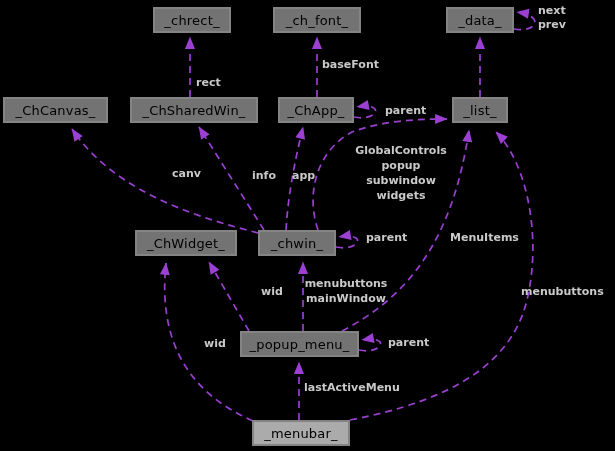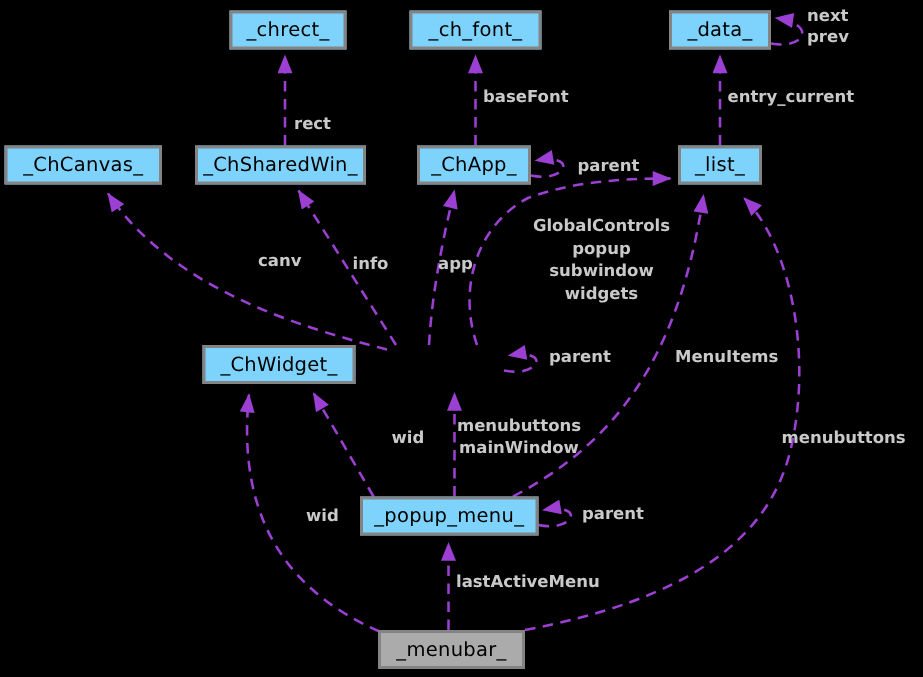--- a/index.html
+++ b/index.html
@@ -3,21 +3,21 @@
 <meta charset="utf-8">
 <style>
   html,body{margin:0;padding:0;background:#000;}
   #stage{
     position:relative;width:615px;height:451px;background:#000;overflow:hidden;
     font-family:"DejaVu Sans","Liberation Sans",sans-serif;
   }
   #edges{position:absolute;left:0;top:0;z-index:0;}
   .node{
     position:absolute;z-index:2;box-sizing:border-box;
-    background:#7dd3fc;border:2px solid #848484;color:#000;
+    background:#737373;border:2px solid #848484;color:#000;
     display:flex;align-items:center;justify-content:center;
     font-size:13px;letter-spacing:.2px;cursor:pointer;
   }
   .node.highlight{background:#ababab;justify-content:center;}
   .elabel{
     position:absolute;z-index:1;color:#c9c9c9;font-size:11px;font-weight:bold;
     white-space:pre-line;line-height:15px;
   }
   .elabel.center{text-align:center;}
 </style>
@@ -56,49 +56,51 @@
     </div>
   <div class="node" style="left:273px;top:7px;width:88px;height:26px">
       <span>_ch_font_</span>
     </div>
   <div class="node" style="left:446px;top:7px;width:68px;height:26px">
       <span>_data_</span>
     </div>
   <div class="node" style="left:3px;top:97px;width:105px;height:26px">
       <span>_ChCanvas_</span>
     </div>
-  <div class="node" style="left:130px;top:97px;width:114px;height:26px">
+  <div class="node" style="left:130px;top:97px;width:128px;height:26px">
       <span>_ChSharedWin_</span>
     </div>
   <div class="node" style="left:278px;top:97px;width:76px;height:26px">
       <span>_ChApp_</span>
     </div>
   <div class="node" style="left:452px;top:97px;width:56px;height:26px">
       <span>_list_</span>
     </div>
   <div class="node" style="left:135px;top:230px;width:102px;height:26px">
       <span>_ChWidget_</span>
     </div>
+  <div class="node" style="left:258px;top:230px;width:78px;height:26px">
+      <span>_chwin_</span>
+    </div>
   <div class="node" style="left:240px;top:331px;width:119px;height:26px">
       <span>_popup_menu_</span>
     </div>
   <div class="node highlight" style="left:252px;top:420px;width:98px;height:26px">
       <span>_menubar_</span>
     </div>
 
   <div class="elabel" style="left:196px;top:75px">rect</div>
   <div class="elabel" style="left:322px;top:57px">baseFont</div>
-  <div class="elabel" style="left:485px;top:57px">entry_current</div>
   <div class="elabel" style="left:538px;top:4px;line-height:14px">next
 prev</div>
   <div class="elabel" style="left:385px;top:103px">parent</div>
   <div class="elabel" style="left:366px;top:230px">parent</div>
   <div class="elabel" style="left:388px;top:335px">parent</div>
   <div class="elabel" style="left:172px;top:166px">canv</div>
-  <div class="elabel" style="left:235px;top:168px">info</div>
+  <div class="elabel" style="left:252px;top:168px">info</div>
   <div class="elabel" style="left:292px;top:168px">app</div>
   <div class="elabel center" style="left:350px;top:143px;width:102px">GlobalControls
 popup
 subwindow
 widgets</div>
   <div class="elabel" style="left:450px;top:230px">MenuItems</div>
   <div class="elabel" style="left:521px;top:284px">menubuttons</div>
   <div class="elabel" style="left:261px;top:284px">wid</div>
   <div class="elabel" style="left:204px;top:336px">wid</div>
   <div class="elabel center" style="left:302px;top:276px;width:88px">menubuttons

